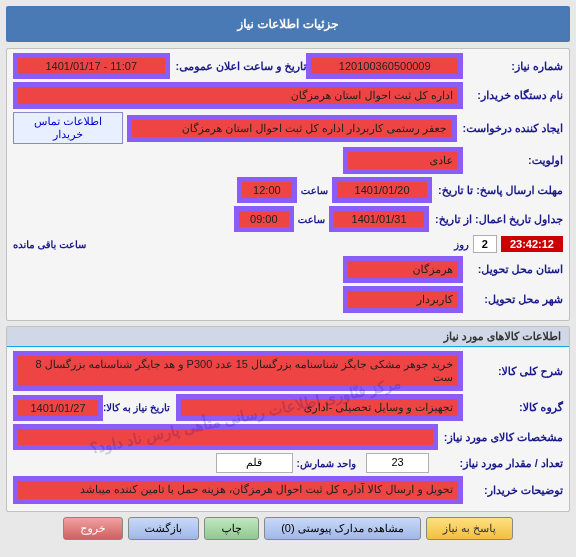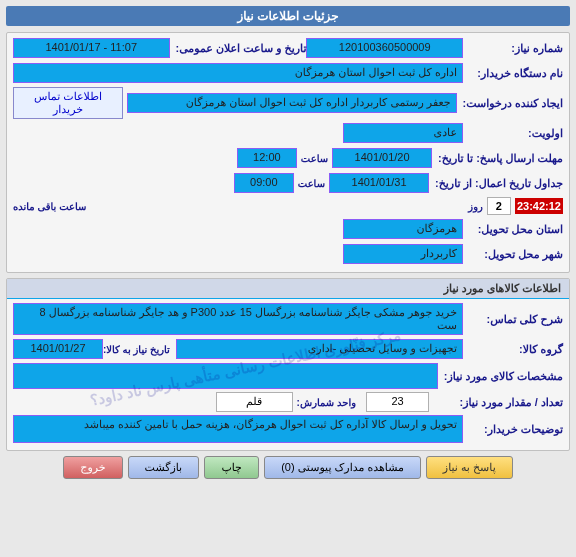--- a/index.html
+++ b/index.html
@@ -15,21 +15,21 @@
     .page-container {
       width: 576px;
       background: #e8e8e8;
       padding: 6px;
     }
     
     .header-bar {
       background: #4a7ab5;
       color: white;
       text-align: center;
-      padding: 3px 8px;
+      padding: 11px 8px;
       font-size: 12px;
       font-weight: bold;
       margin-bottom: 6px;
       border-radius: 2px;
     }
     
     .section {
       background: #f5f5f5;
       border: 1px solid #c0c0c0;
       margin-bottom: 5px;
@@ -58,22 +58,22 @@
       color: #1a1a8c;
       font-weight: bold;
       font-size: 11px;
       min-width: 100px;
       text-align: right;
       padding-left: 6px;
       white-space: nowrap;
     }
     .info-value {
       flex: 1;
-      background: #0ea5e9;
-      border: 1px solid #8b5cf6;
+      background: #ef4444;
+      border: 5px solid #8b5cf6;
       padding: 2px 5px;
       font-size: 11px;
       min-height: 20px;
       text-align: right;
       color: #222;
     }
     .info-value.blue-link {
       color: #0000cc;
       background: #e8f0ff;
       border: 1px solid #8888cc;
@@ -89,21 +89,21 @@
     
     .countdown-row {
       display: flex;
       align-items: center;
       margin-bottom: 3px;
       gap: 4px;
     }
     .countdown-red {
       background: #cc0000;
       color: white;
-      padding: 2px 2px;
+      padding: 2px 9px;
       font-size: 11px;
       direction: ltr;
       font-weight: bold;
     }
     .countdown-num {
       background: white;
       border: 1px solid #b0b0b0;
       padding: 2px 8px;
       font-size: 11px;
       font-weight: bold;
@@ -229,21 +229,21 @@
         <div class="info-value" style="max-width:120px;">کاربردار</div>
       </div>
     </div>
   </div>
 
   <div class="section">
     <div class="section-header">اطلاعات کالاهای مورد نیاز</div>
     <div class="section-body relative-wrap">
 
       <div class="info-row">
-        <span class="info-label">شرح کلی تماس:</span>
+        <span class="info-label">شرح کلی کالا:</span>
         <div class="info-value">خرید جوهر مشکی جایگز شناسنامه بزرگسال 15 عدد P300 و هد جایگر شناسنامه بزرگسال 8 ست</div>
       </div>
 
       <div class="info-row">
         <span class="info-label">گروه کالا:</span>
         <div class="info-value">تجهیزات و وسایل تحصیلی -اداری</div>
         <span class="small-label" style="margin-right:6px; white-space:nowrap;">تاریخ نیاز به کالا:</span>
         <div class="info-value" style="max-width:90px; direction:ltr; text-align:center;">1401/01/27</div>
       </div>
 

